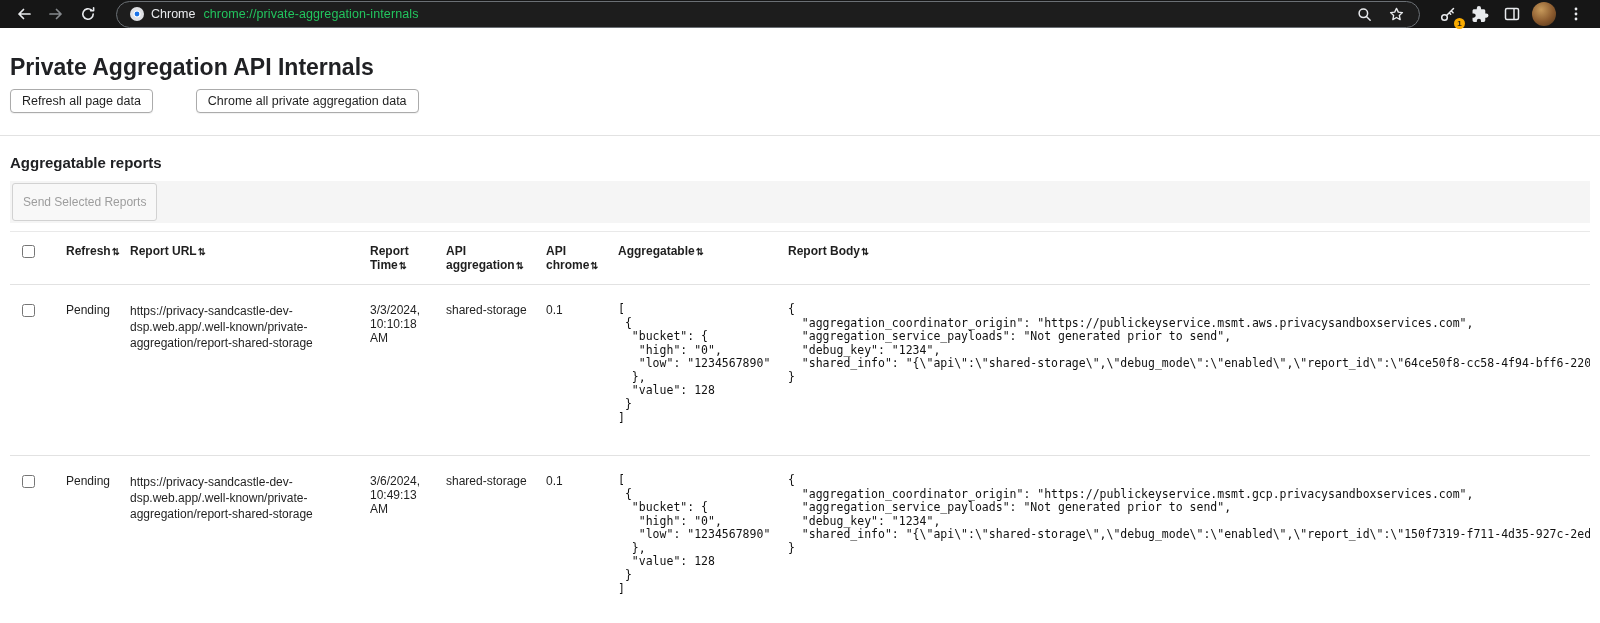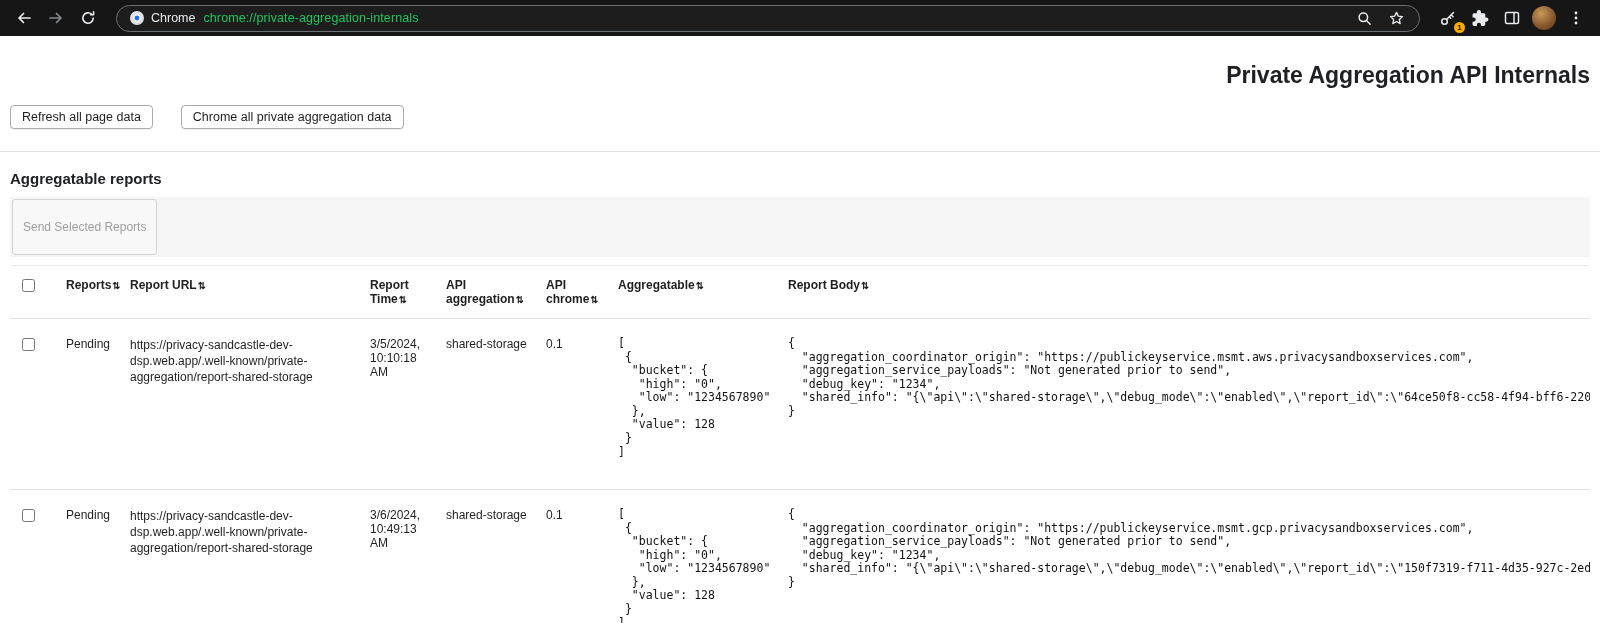--- a/index.html
+++ b/index.html
@@ -6,21 +6,21 @@
   html,body { margin:0; padding:0; }
   body {
     width:1600px; height:623px; overflow:hidden;
     background:#ffffff;
     font-family:"Liberation Sans", sans-serif;
     color:#1f1f1f;
   }
 
   
   .toolbar {
-    height:36px; background:#161616;
+    height:28px; background:#161616;
     display:flex; align-items:center;
     padding:0 10px; gap:4px;
   }
   .tbtn {
     width:28px; height:28px; flex:none;
     display:flex; align-items:center; justify-content:center;
     border-radius:50%; position:relative;
   }
   .tbtn svg { display:block; }
   .omnibox {
@@ -42,35 +42,35 @@
     border-radius:6px; text-align:center;
   }
   .avatar {
     width:24px; height:24px; border-radius:50%;
     background:radial-gradient(circle at 38% 32%, #c79a5b, #8a5a2e 55%, #4e3218 100%);
     flex:none;
   }
 
   
   .page { padding:0 10px; }
-  h1.page-title { font-size:23px; font-weight:700; margin:26px 0 16px; color:#202124;text-align:right; }
-  .btn-row { display:flex; gap:28px; margin-bottom:20px; }
+  h1.page-title { font-size:23px; font-weight:700; margin:26px 0 8px; color:#202124; }
+  .btn-row { display:flex; gap:43px; margin-bottom:20px; }
   button.std {
     font-family:inherit; font-size:12.5px; color:#1f1f1f;
     background:#ffffff; border:1px solid #ababab; border-radius:4px;
     padding:4px 11px; box-shadow:0 1px 1px rgba(0,0,0,0.06);
     cursor:pointer;
   }
   hr.full { border:none; border-top:1px solid #e2e2e2; margin:22px -10px 0; }
   h2.section-title { font-size:15px; font-weight:700; margin:18px 0 10px; color:#202124; }
   .send-bar { background:#f5f5f5; padding:2px 2px; margin-bottom:8px; }
   button.send {
     font-family:inherit; font-size:12px; color:#9d9d9d;
     background:#f8f8f8; border:1px solid #d2d2d2; border-radius:3px;
-    padding:20px 10px;
+    padding:11px 10px;
     text-align:center;
   }
 
   
   table.reports { width:100%; border-collapse:collapse; table-layout:fixed; border-top:1px solid #e9e9e9; }
   col.c-cb   { width:48px; }
   col.c-st   { width:64px; }
   col.c-url  { width:240px; }
   col.c-time { width:76px; }
   col.c-api  { width:100px; }
@@ -194,35 +194,35 @@
         <col class="c-url">
         <col class="c-time">
         <col class="c-api">
         <col class="c-ver">
         <col class="c-con">
         <col>
     </colgroup>
     <thead>
       <tr>
         <th><input type="checkbox" style=""></th>
-        <th><span>Reports</span><span class="sort">⇅</span></th>
+        <th><span>Refresh</span><span class="sort">⇅</span></th>
         <th><span>Report URL</span><span class="sort">⇅</span></th>
         <th><span>Report Time</span><span class="sort">⇅</span></th>
         <th><span>API aggregation</span><span class="sort">⇅</span></th>
         <th><span>API chrome</span><span class="sort">⇅</span></th>
         <th><span>Aggregatable</span><span class="sort">⇅</span></th>
         <th><span>Report Body</span><span class="sort">⇅</span></th>
       </tr>
     </thead>
     <tbody>
       <tr>
         <td><input type="checkbox" style=""></td>
         <td>Pending</td>
         <td class="url-cell">https://privacy-sandcastle-dev-dsp.web.app/.well-known/private-aggregation/report-shared-storage</td>
-        <td>3/5/2024, 10:10:18 AM</td>
+        <td>3/3/2024, 10:10:18 AM</td>
         <td>shared-storage</td>
         <td>0.1</td>
         <td class="mono-cell">
             <pre class="json">[
  {
   "bucket": {
    "high": "0",
    "low": "1234567890"
   },
   "value": 128

